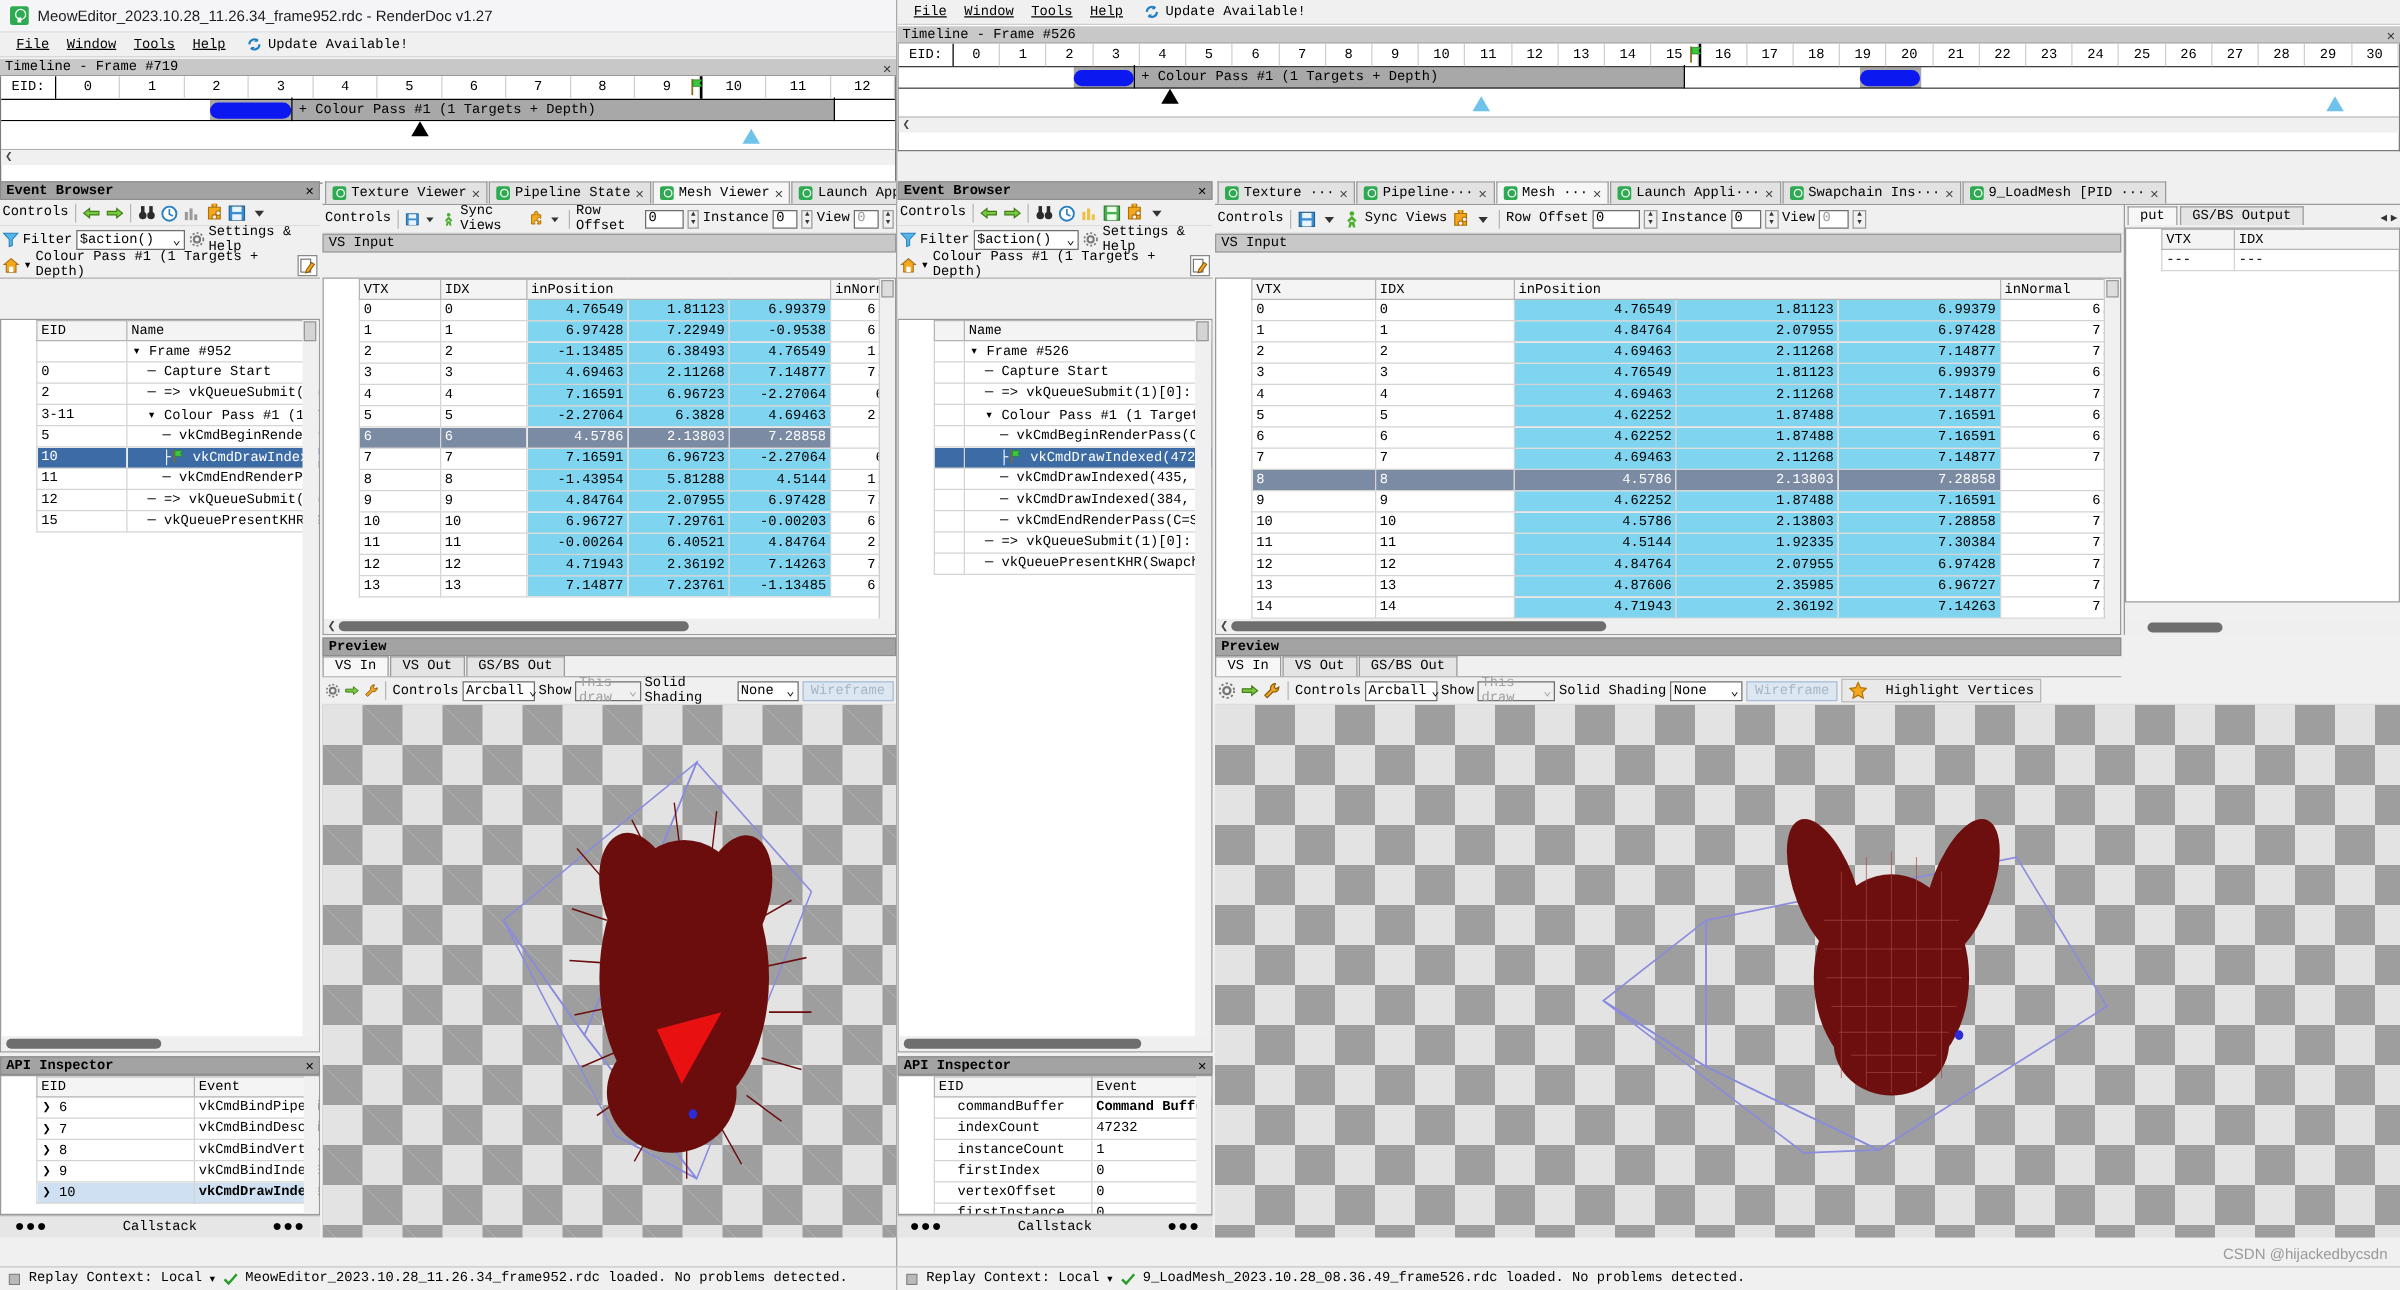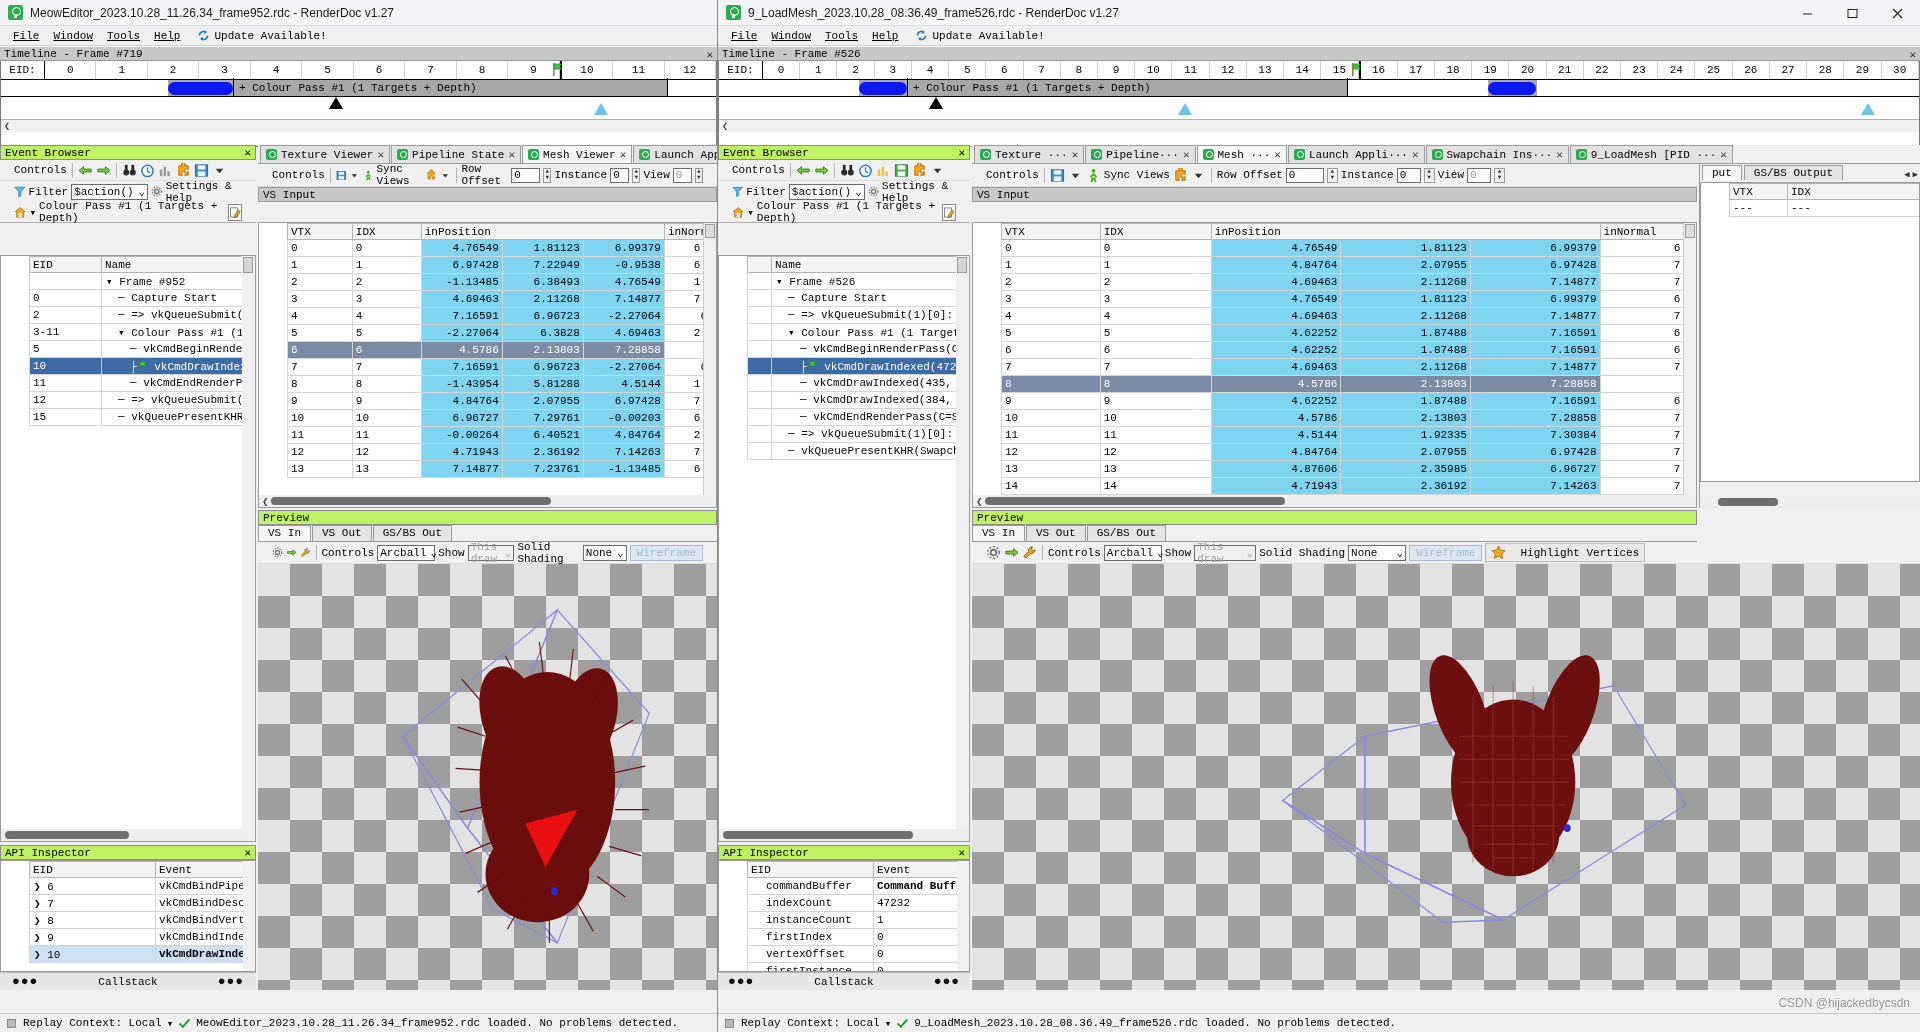--- a/index.html
+++ b/index.html
@@ -60,27 +60,27 @@
   .tl-passlabel { position:absolute; font-size:11px; color:#000; white-space:nowrap; }
   .tl-usage { height:16px; font-size:11px; display:flex; align-items:center; padding-left:4px;
               background:#fff; white-space:nowrap; }
   .tl-markers { height:22px; background:#fff; position:relative; }
   .tri { position:absolute; width:0; height:0; border-left:7px solid transparent;
          border-right:7px solid transparent; border-bottom:12px solid #000; }
   .tl-scroll { height:13px; background:#f0f0f0; border-top:1px solid #b0b0b0;
                display:flex; align-items:center; font-size:10px; color:#444; padding-left:3px;}
 
   
-  .dock-title { height:15px; background:#bef264; border:1px solid #8d8d8d;
+  .dock-title { height:15px; background:#a3a3a3; border:1px solid #8d8d8d;
                 display:flex; align-items:center; padding-left:4px; font-size:11px;
-                position:relative; }
+                position:relative;font-weight:bold; }
   .dock-title .x { position:absolute; right:4px; top:0px; font-size:11px; }
 
   .toolbar { background:#f0f0f0; display:flex; align-items:center; height:21px;
-             padding:0 14px; gap:3px; font-size:11px; border-bottom:1px solid #dcdcdc;}
+             padding:0 2px; gap:3px; font-size:11px; border-bottom:1px solid #dcdcdc;}
   .tsep { width:1px; height:15px; background:#b5b5b5; margin:0 2px; }
   .ticon { width:15px; height:15px; display:inline-block; }
   .combo { border:1px solid #6d6d6d; background:#fff; height:16px; display:flex;
            align-items:center; font-size:11px; padding:0 2px; position:relative; }
   .combo .caret { margin-left:auto; padding-left:4px; }
   .spin { border:1px solid #6d6d6d; background:#fff; height:15px; width:38px; font-size:11px;
           padding:0 2px; display:flex; align-items:center; }
   .spinbtns { width:11px; height:15px; border:1px solid #9a9a9a; background:#f0f0f0;
               display:flex; flex-direction:column; align-items:center; justify-content:center;
               font-size:6px; line-height:6px; color:#333;}
@@ -695,41 +695,20 @@
     <span>▾</span>
     <svg width="13" height="13" viewBox="0 0 16 16">
         <path d="M2 8l4 4 8-9" stroke="#2a9a2a" stroke-width="2.4" fill="none"></path>
       </svg>
     <span>MeowEditor_2023.10.28_11.26.34_frame952.rdc loaded. No problems detected.</span>
   </div>
 </div>
 
 <div class="win" id="win-right">
 
-  <div class="titlebar">
-    <div class="tb-icon"></div>
-    <div class="tb-title">9_LoadMesh_2023.10.28_08.36.49_frame526.rdc - RenderDoc v1.27</div>
-    <div class="tb-btns">
-      <div class="tb-btn">
-        <svg width="11" height="11" viewBox="0 0 11 11">
-            <rect x="1" y="5.5" width="9" height="1" fill="#222"></rect>
-          </svg>
-      </div>
-      <div class="tb-btn">
-        <svg width="11" height="11" viewBox="0 0 11 11">
-            <rect x="1" y="1.5" width="9" height="8" fill="none" stroke="#222"></rect>
-          </svg>
-      </div>
-      <div class="tb-btn">
-        <svg width="11" height="11" viewBox="0 0 11 11">
-            <path d="M1 1L10 10M10 1L1 10" stroke="#222" stroke-width="1.2"></path>
-          </svg>
-      </div>
-    </div>
-  </div>
 
   <div class="menubar">
     <div class="menu-item"><u>File</u></div>
     <div class="menu-item"><u>Window</u></div>
     <div class="menu-item"><u>Tools</u></div>
     <div class="menu-item"><u>Help</u></div>
     <div class="update-wrap">
       <svg class="upd-icon" viewBox="0 0 16 16">
         <path d="M3 8a5 5 0 0 1 8.5-3.5M13 8a5 5 0 0 1-8.5 3.5" stroke="#1f7ec4" stroke-width="2" fill="none"></path>
         <path d="M11 2v3.5h-3.5z" fill="#1f7ec4"></path>

